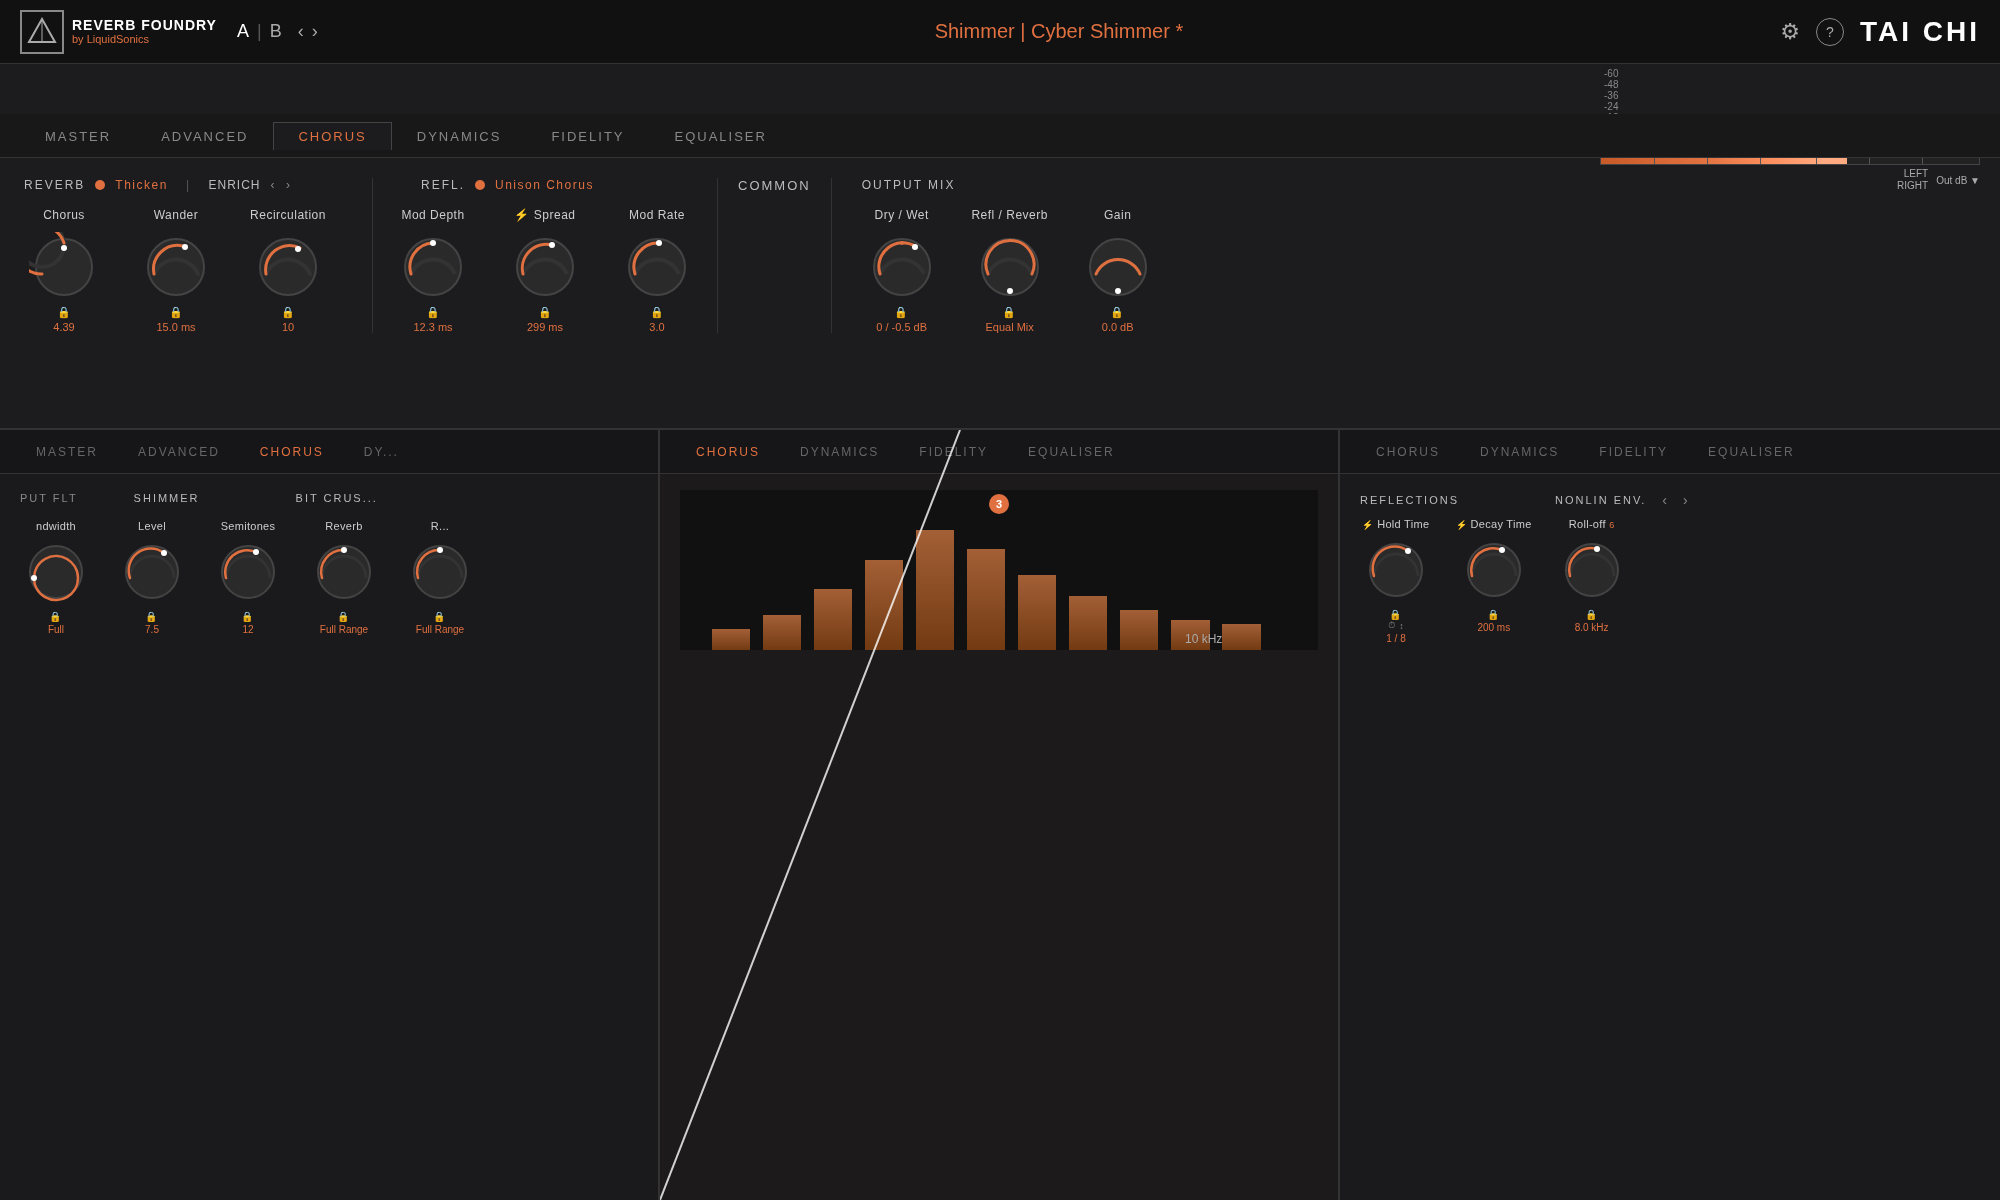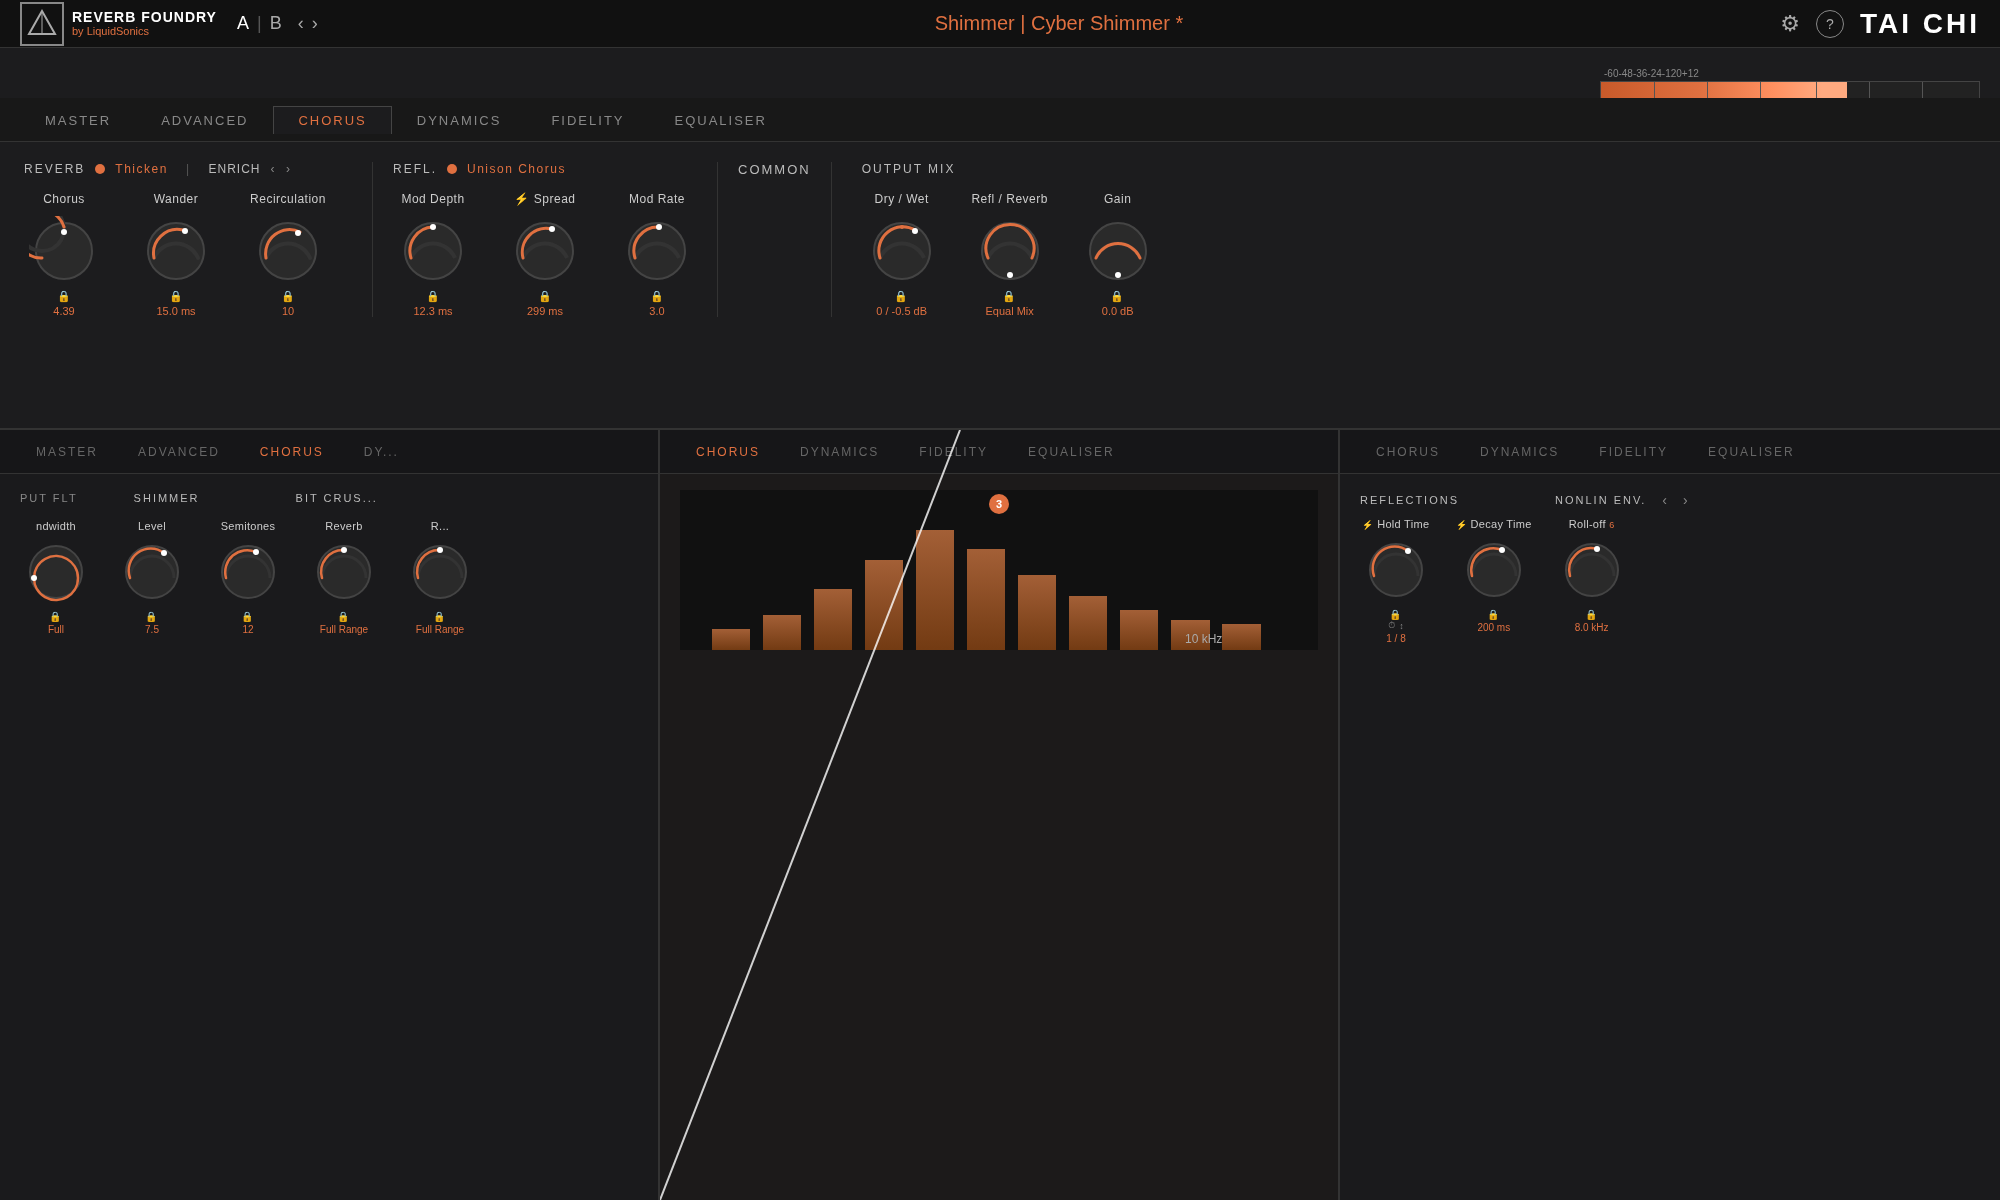--- a/index.html
+++ b/index.html
@@ -19,21 +19,21 @@
       height: 430px;
       border-bottom: 2px solid #333;
       position: relative;
     }
 
     
     .header {
       display: flex;
       align-items: center;
       background: #111;
-      height: 48px;
+      height: 64px;
       padding: 0 20px;
       border-bottom: 1px solid #333;
     }
     .logo-box {
       display: flex;
       align-items: center;
       margin-right: 20px;
     }
     .logo-icon {
       width: 44px;
@@ -92,24 +92,26 @@
 
     
     .meter-area {
       position: absolute;
       right: 20px;
       top: 70px;
       width: 380px;
     }
     .meter-labels {
       display: flex;
+      justify-content: space-between;
       font-size: 10px;
       color: #888;
       margin-bottom: 2px;
       padding: 0 4px;
+      flex-direction: column;
     }
     .meter-bar {
       height: 18px;
       background: #222;
       border: 1px solid #444;
       position: relative;
       overflow: hidden;
     }
     .meter-fill {
       height: 100%;
@@ -527,21 +529,21 @@
             </svg>
           </div>
           <div class="knob-lock">🔒</div>
           <div class="knob-value">10</div>
         </div>
       </div>
     </div>
 
     <div style="padding-right: 20px; border-right: 1px solid #333; margin-right: 20px;">
       <div class="section-header">
-        <span style="color:#bbb; letter-spacing:2px; font-size:12px;">REFL.</span>
+        <span style="color:#bbb; letter-spacing:2px; font-size:12px;margin-left:28px;">REFL.</span>
         <span class="section-dot"></span>
         <span style="color:#e07040; font-size:12px;">Unison Chorus</span>
       </div>
       <div style="display:flex; gap:32px;">
 
         <div class="knob-group">
           <div class="knob-label">Mod Depth</div>
           <div class="knob-container">
             <svg class="knob-svg" width="70" height="70" viewBox="0 0 70 70">
               <circle cx="35" cy="35" r="28" fill="#2a2a2a" stroke="#444" stroke-width="2"></circle>

